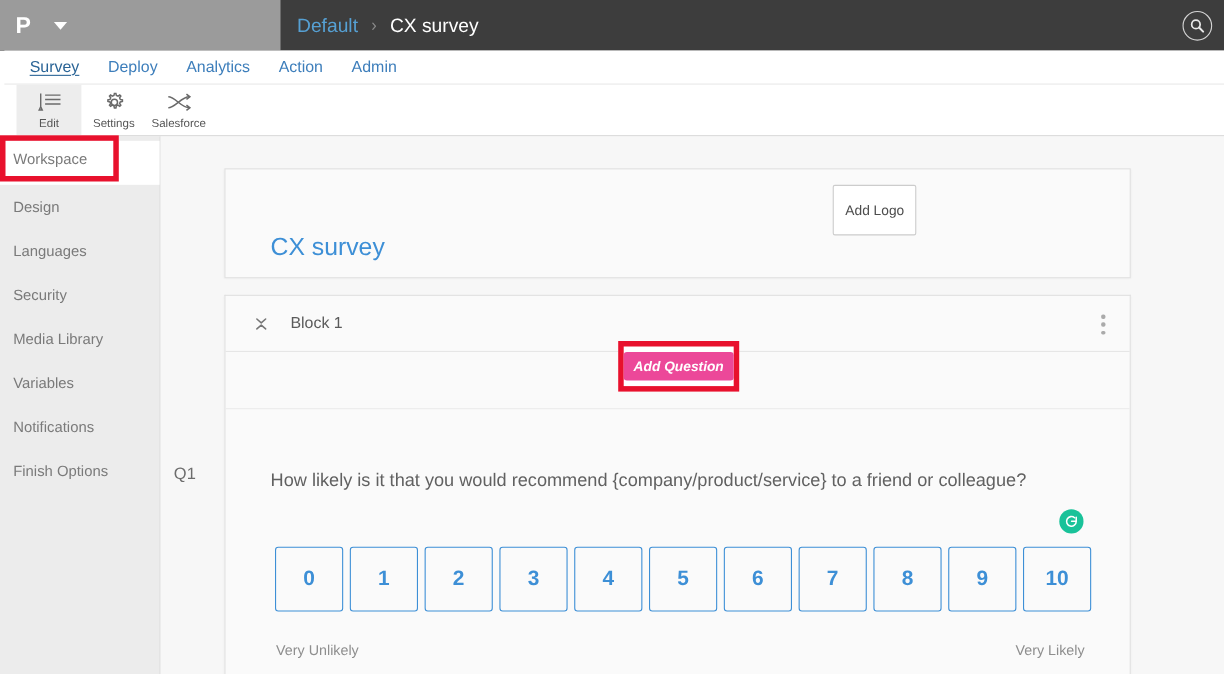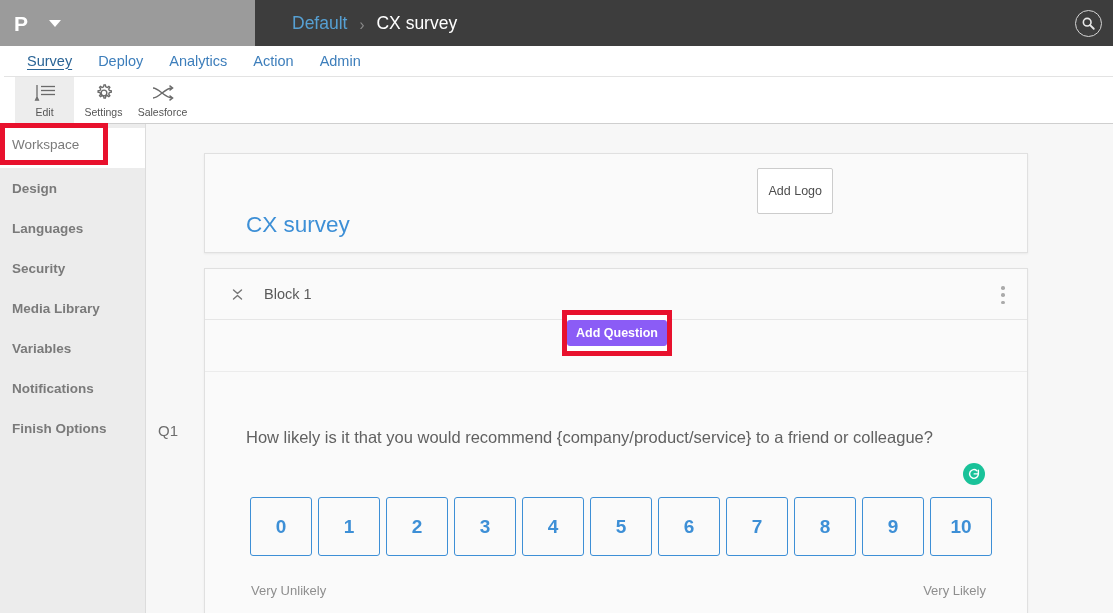--- a/index.html
+++ b/index.html
@@ -35,21 +35,21 @@
     letter-spacing: 0.1px;
   }
   .brand-caret {
     margin-left: 9px; width: 0; height: 0;
     border-left: 6px solid transparent;
     border-right: 6px solid transparent;
     border-top: 7px solid #ffffff;
   }
   .breadcrumb {
     display: flex; align-items: center;
-    padding-left: 37px; height: 46px;
+    padding-left: 15px; height: 46px;
   }
   .crumb-link { font-size: 17.5px; color: #56a0d3; }
   .crumb-sep {
     margin: 0 12px; color: #8a8a8a; font-size: 15px;
     display: inline-block; transform: scaleY(1.1);
   }
   .crumb-current { font-size: 17.5px; color: #ffffff; }
   .search-circle {
     position: absolute; right: 11px; top: 10px;
     width: 27px; height: 27px; border-radius: 50%;
@@ -95,21 +95,20 @@
   .ribbon-item.active { background: #ededed; text-align: center; }
   .ribbon-item .ico { height: 22px; display: flex; align-items: center; }
   .ribbon-label { font-size: 10.5px; color: #555555; }
 
   
   .sidebar {
     position: absolute; top: 124px; left: 0;
     width: 146px; height: 489px;
     background: #ececec;
     border-right: 1px solid #dcdcdc;
-    font-weight: bold;
   }
   .side-item {
     height: 40px; display: flex; align-items: center;
     padding-left: 12px; font-size: 13.5px; color: #7a7a7a;
     cursor: pointer;
   }
   .side-item.first { margin-top: 4px; }
   .side-item.selected { background: #ffffff; color: #7a7a7a; }
 
   
@@ -207,27 +206,28 @@
   }
   .anno-addq {
     position: absolute; left: 357px; top: 41px;
     width: 110px; height: 46px;
     border: 5px solid #e8112d;
     background: #ffffff;
     z-index: 7;
     display: flex; align-items: center; justify-content: center;
   }
   .add-question-btn {
-    background: #8b5cf6;
+    background: #ec4899;
     color: #ffffff;
     border: none; border-radius: 3px;
     font-size: 12.5px; font-weight: bold;
     padding: 6px 9px; cursor: pointer;
     font-family: "Liberation Sans", sans-serif;
     white-space: nowrap;
+    font-style: italic;
   }
 
   
   .q-area {
     position: relative; padding: 0;
   }
   .q-text {
     position: absolute; left: 41px; top: 52px;
     width: 700px;
     font-size: 16.5px; color: #616161; line-height: 26px;

